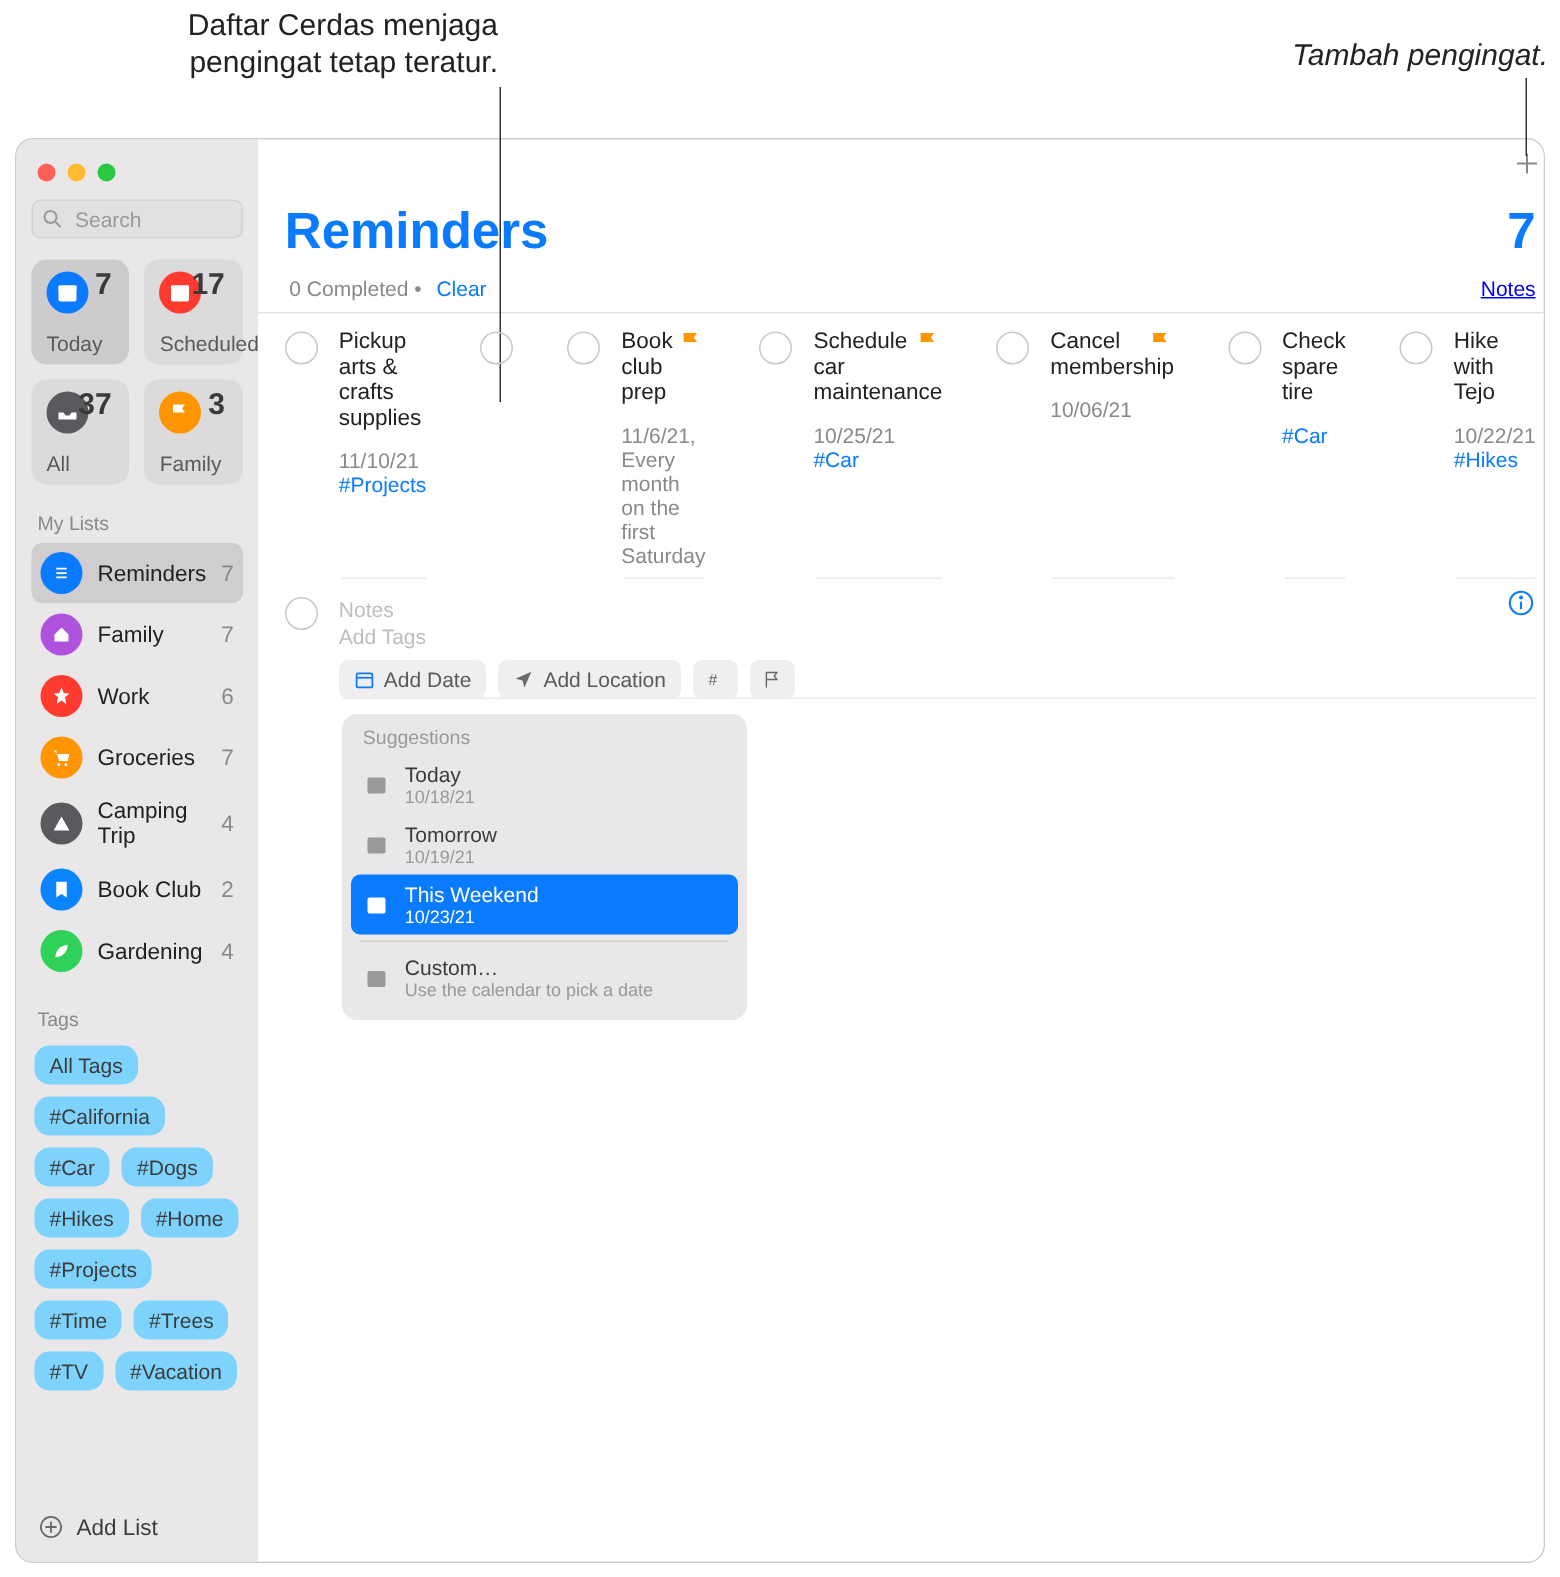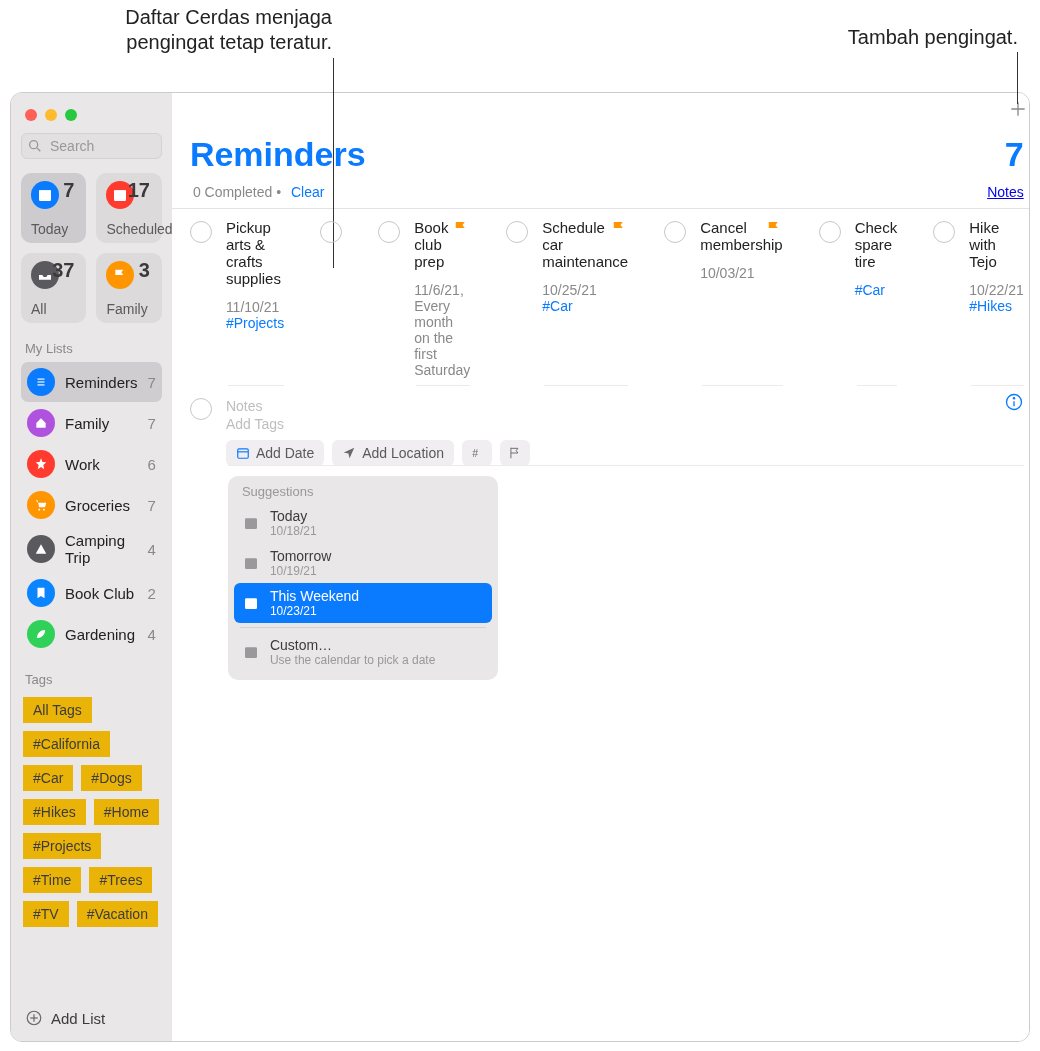--- a/index.html
+++ b/index.html
@@ -1,20 +1,20 @@
 <!DOCTYPE html>
 <html><head>
 <meta charset="utf-8">
 <style>
   * { box-sizing: border-box; margin: 0; padding: 0; font-family: -apple-system, "Helvetica Neue", Arial, sans-serif; }
   body { background: #fff; width: 1040px; }
   .callouts { position: relative; height: 92px; }
   .callout { position: absolute; font-size: 20px; color: #222; line-height: 1.25; }
   .callout.left { left: 32px; top: 5px; width: 300px; text-align: right; }
-  .callout.right { right: 22px; top: 25px; text-align: center; }
+  .callout.right { right: 8px; top: 25px; text-align: center; font-style: italic; }
   .c-line { position: absolute; background: #333; }
   .window {
     width: 1020px; height: 950px; margin: 0 10px 20px 10px;
     border: 1px solid #ccc; border-radius: 12px; overflow: hidden;
     display: flex; background: #fff; justify-content: space-between;
   }
   
   .sidebar { width: 330px; background: #e9e7e8; display: flex; flex-direction: column; padding: 12px 10px 8px 10px; }
   .traffic { display: flex; gap: 8px; padding: 4px 4px 12px 4px; }
   .dot { width: 12px; height: 12px; border-radius: 50%; }
@@ -38,21 +38,21 @@
   .bg-blue{background:#0a7aff}.bg-red{background:#ff3b30}.bg-gray{background:#5a5a5e}.bg-orange{background:#ff9500}
   .sec-h{font-size:13px;color:#8a888a;font-weight:400;margin:18px 4px 6px 4px;}
   .mylists{display:flex;flex-direction:column;gap:1px;}
   .mlrow{display:flex;align-items:center;gap:10px;padding:6px 6px;border-radius:7px;}
   .mlrow.sel{background:#cfcdcf}
   .licon{width:28px;height:28px;border-radius:50%;display:flex;align-items:center;justify-content:center}
   .licon svg{width:14px;height:14px;fill:#fff}
   .mlname{flex:1;font-size:15px;color:#222}
   .mlcount{font-size:15px;color:#8a888a}
   .tags{display:flex;flex-wrap:wrap;gap:8px;margin-top:4px;padding:0 2px;}
-  .tagchip{background:#eab308;border-radius:0;padding:5px 10px;font-size:14px;color:#3c3c3e}
+  .tagchip{background:#7dd3fc;border-radius:10px;padding:5px 10px;font-size:14px;color:#3c3c3e}
   .spacer{flex:1}
   .addlist{display:flex;align-items:center;gap:8px;padding:6px 4px;color:#3c3c3e;font-size:15px}
   .addlist svg{width:18px;height:18px;stroke:#6a686a;fill:none;stroke-width:1.6}
   
   .main{flex:1;display:flex;flex-direction:column;background:#fff}
   .topbar{height:36px;display:flex;justify-content:flex-end;align-items:center;padding:0 14px}
   .plus svg{width:20px;height:20px;stroke:#8a888a;fill:none;stroke-width:1.6}
   .mhead{display:flex;justify-content:space-between;align-items:baseline;padding:6px 18px 4px 18px}
   .mtitle{font-size:34px;font-weight:700;color:#0a7aff}
   .mcount{font-size:34px;font-weight:700;color:#0a7aff}
@@ -301,21 +301,21 @@
             <div class="meta">10/25/21 <span class="tag">#Car</span></div>
           </div>
           <div class="flag"><svg viewBox="0 0 24 24">
               <path d="M5 3v18M5 4h12l-3 4 3 4H5"></path>
             </svg></div>
         </div>
         <div class="item">
           <div class="radio"></div>
           <div class="ibody">
             <div class="title">Cancel membership</div>
-            <div class="meta">10/03/21</div>
+            <div class="meta">10/06/21</div>
           </div>
           <div class="flag"><svg viewBox="0 0 24 24">
               <path d="M5 3v18M5 4h12l-3 4 3 4H5"></path>
             </svg></div>
         </div>
         <div class="item">
           <div class="radio"></div>
           <div class="ibody">
             <div class="title">Check spare tire</div>
             <div class="meta"><span class="tag">#Car</span></div>

